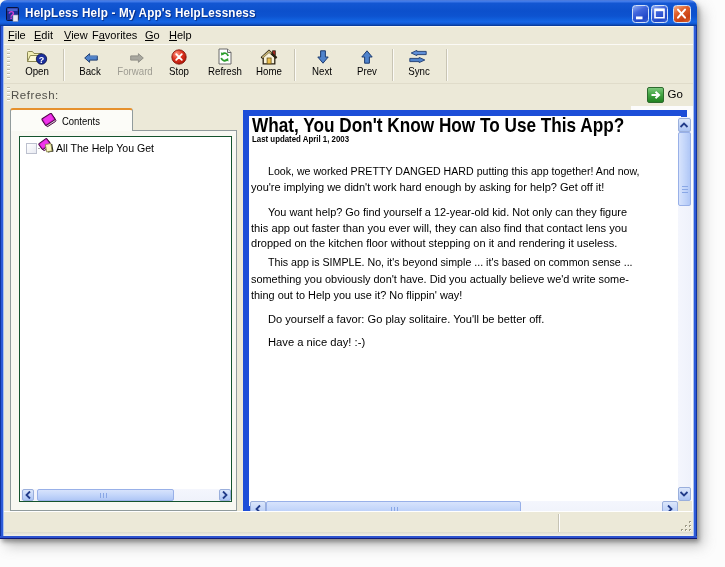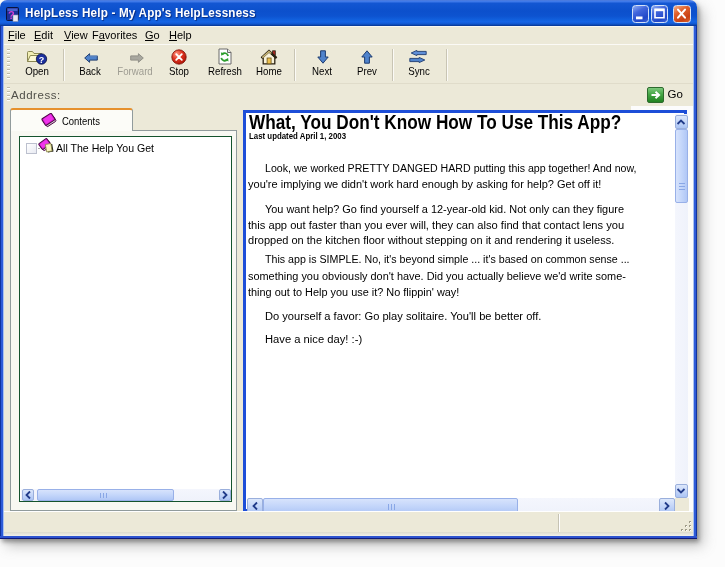--- a/index.html
+++ b/index.html
@@ -34,21 +34,21 @@
   #combobtn{position:absolute;right:1px;top:1px;width:13px;height:14px;
      background:linear-gradient(180deg,#e2ebfd 0%,#cbdbf9 50%,#b0c8f4 100%);border:1px solid #aec3ea;border-radius:2px;box-sizing:border-box;}
   #gobtn{position:absolute;left:643px;top:3px;width:17px;height:16px;border-radius:2px;border:1px solid #2d6a2d;
      background:linear-gradient(180deg,#7cc97c 0%,#45a545 45%,#218221 100%);box-sizing:border-box;}
   #golabel{position:absolute;left:663.5px;top:4px;font-size:11.5px;color:#000;}
   #lpane{position:absolute;left:6px;top:23.5px;width:226.5px;height:381px;background:#f8f8f2;border:1px solid #919b9c;box-sizing:border-box;}
   #tab{position:absolute;left:6px;top:2px;width:123px;height:22.5px;background:#fcfcf8;border:1px solid #919b9c;border-bottom:none;
      border-radius:3px 3px 0 0;border-top:2px solid #e6902c;box-sizing:border-box;}
   #tablabel{position:absolute;left:51px;top:5px;font-size:11px;color:#000;transform-origin:0 0;transform:scaleX(0.86);}
   #treebox{position:absolute;left:15px;top:30px;width:213px;height:366px;background:#fff;border:1px solid #14532d;box-sizing:border-box;}
-  #rpane{position:absolute;left:239px;top:4px;width:444px;height:402px;background:#fff;border:3px solid #1d4ed8;box-sizing:border-box;}
+  #rpane{position:absolute;left:239px;top:4px;width:444px;height:402px;background:#fff;border:6px solid #1d4ed8;box-sizing:border-box;}
   .sbbtn{position:absolute;background:linear-gradient(180deg,#dce7fb 0%,#c2d4f8 55%,#abc4f4 100%);
      border:1px solid #9aafdc;border-radius:2px;box-sizing:border-box;}
   .sbthumbh{position:absolute;background:linear-gradient(180deg,#d7e3fc 0%,#c4d6fa 50%,#b0c7f6 100%);
      border:1px solid #98b0e8;border-radius:2px;box-sizing:border-box;}
   .sbthumbv{position:absolute;background:linear-gradient(90deg,#d7e3fc 0%,#c4d6fa 50%,#b0c7f6 100%);
      border:1px solid #98b0e8;border-radius:2px;box-sizing:border-box;}
   .sbtrackh{position:absolute;background:linear-gradient(180deg,#f4f6fd 0%,#eff2fb 100%);}
   .sbtrackv{position:absolute;background:linear-gradient(90deg,#f4f6fd 0%,#eff2fb 100%);}
   .chev{position:absolute;left:50%;top:50%;transform:translate(-50%,-50%);}
   .cl{position:absolute;font-size:11.7px;line-height:16px;white-space:nowrap;color:#000;transform-origin:0 50%;}
@@ -147,21 +147,21 @@
     <div class="tlabel" style="left:130.5px;color:#9f9d93;">Forward</div>
     <div class="tlabel" style="left:174.8px;">Stop</div>
     <div class="tlabel" style="left:220.5px;">Refresh</div>
     <div class="tlabel" style="left:264.8px;">Home</div>
     <div class="tlabel" style="left:318.2px;">Next</div>
     <div class="tlabel" style="left:362.5px;">Prev</div>
     <div class="tlabel" style="left:415.3px;">Sync</div>
   </div>
   <div id="addrbar">
     <div class="grip" style="left:3px;top:3px;height:16px;"></div>
-    <div id="addrlabel">Address:</div>
+    <div id="addrlabel">Refresh:</div>
     <div id="gobtn">
         <svg class="chev" width="11" height="10" viewBox="0 0 11 10">
           <path d="M1 5h6M5 1.8L8.6 5L5 8.2" fill="none" stroke="#fff" stroke-width="1.9"></path>
         </svg>
       </div>
     <div id="golabel">Go</div>
   </div>
   <div id="paneszone">
     <div id="lpane"></div>
     <div id="tab">

